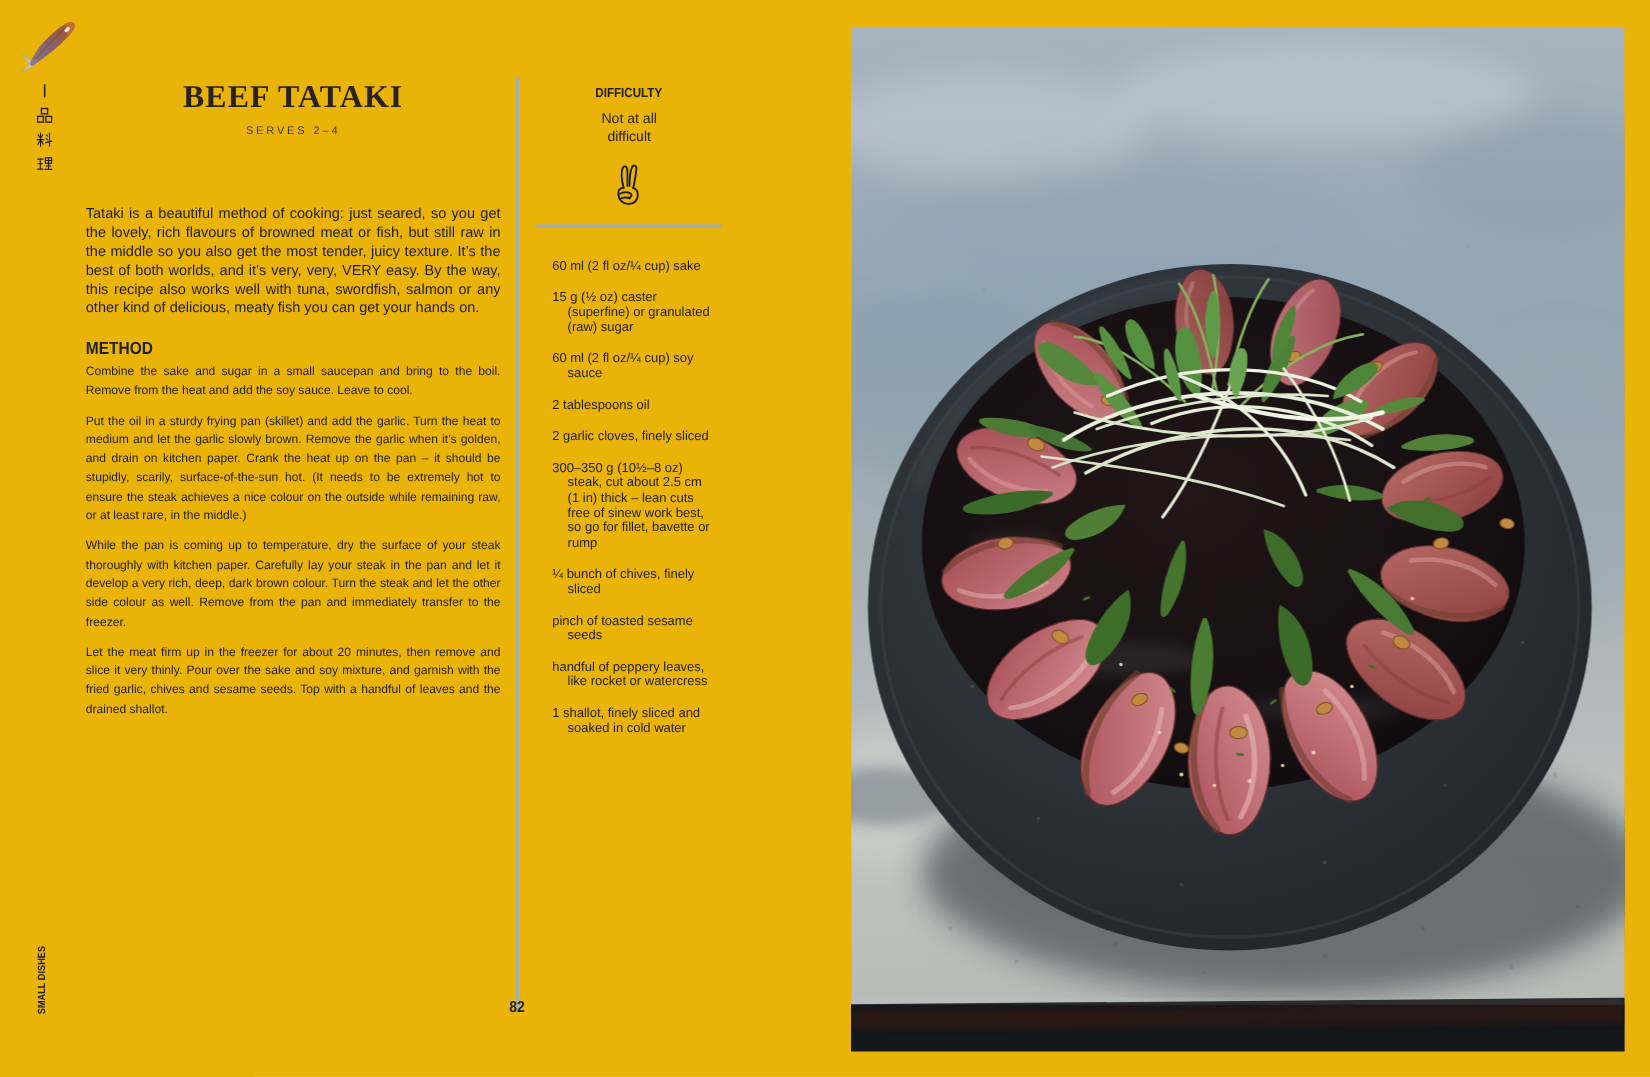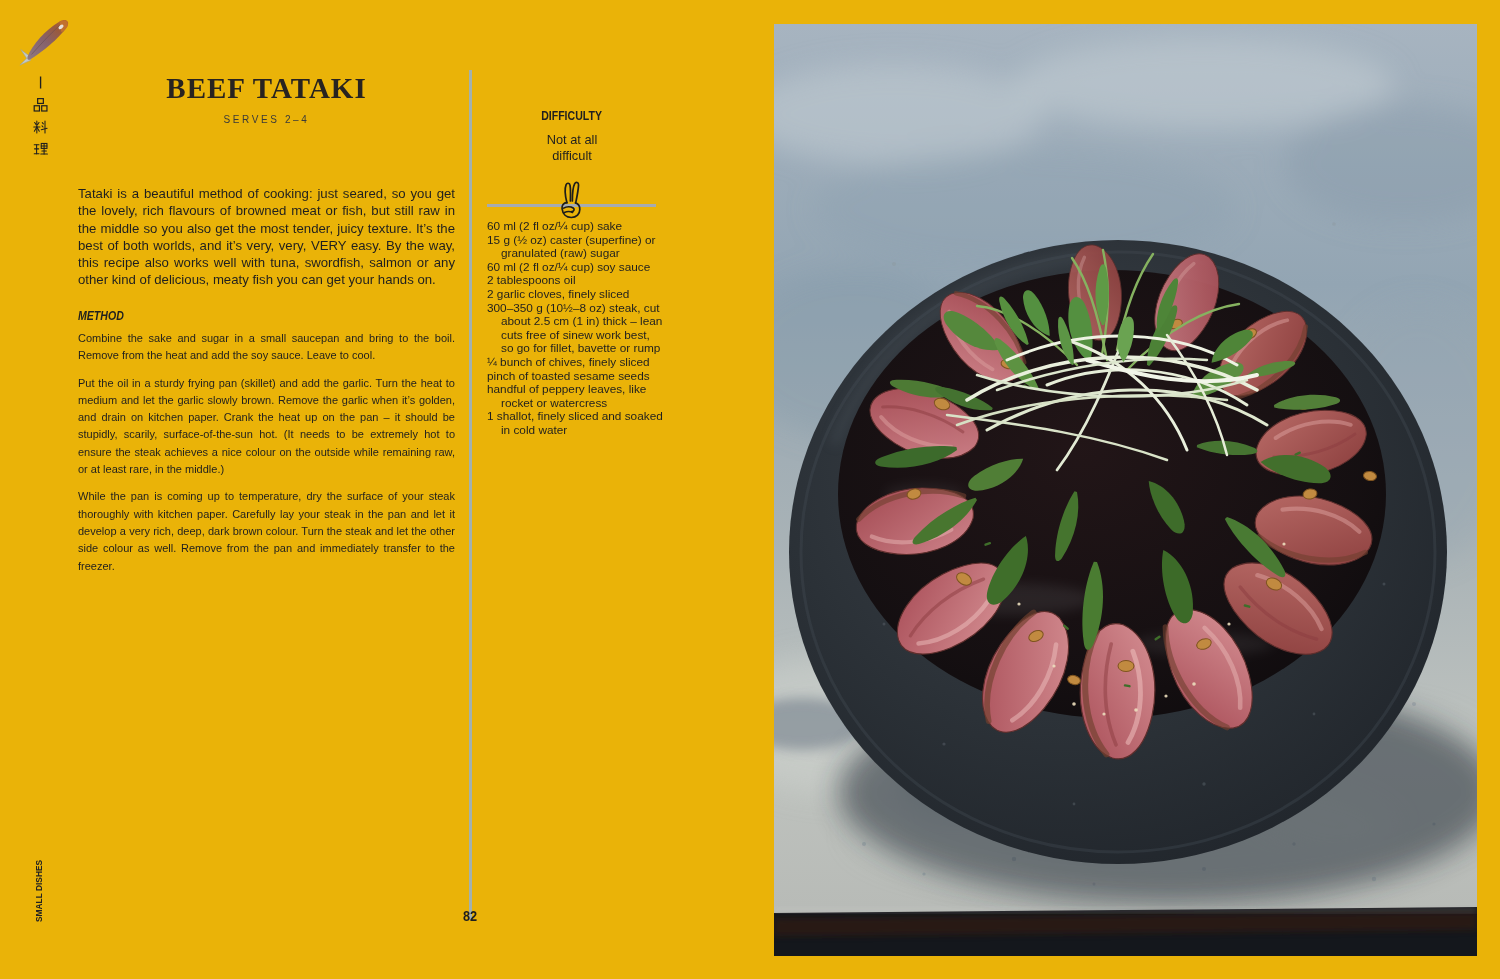--- a/index.html
+++ b/index.html
@@ -13,34 +13,34 @@
         font-size:9.5px;font-weight:700;letter-spacing:1.4px;color:#222;white-space:nowrap;}
   
   .title-block{left:78px;top:72px;width:377px;text-align:center;}
   .recipe-title{font-family:"Liberation Serif",serif;font-weight:700;font-size:29px;
         letter-spacing:1px;color:#282320;}
   .serves{margin-top:9px;font-size:10px;letter-spacing:2.6px;color:#3a3a3a;}
   .intro{left:78px;top:185px;width:377px;font-size:13.2px;line-height:17.3px;text-align:justify;}
   .intro .lead{}
   .cond{font-weight:700;display:inline-block;transform:scaleX(.88);transform-origin:left center;
         letter-spacing:0;}
-  .method-head{left:78px;top:309px;font-size:12px;font-style:italic;}
+  .method-head{left:78px;top:309px;font-size:16px;}
   .method-body{left:78px;top:330px;width:377px;font-size:11px;line-height:17.3px;}
   .method-body p{margin:0 0 10px 0;text-align:justify;}
   
   .divider-v{left:469px;top:70px;width:3px;height:850px;background:#a3b1ad;}
   .divider-h{left:487px;top:204px;width:169px;height:3px;background:#a6abb0;}
   
-  .difficulty-block{left:487px;top:77px;width:170px;text-align:center;margin-top:32px;}
+  .difficulty-block{left:487px;top:77px;width:170px;text-align:center;}
   .difficulty-head{font-size:12px;}
   .difficulty-head .cond{transform-origin:center center;}
   .difficulty-value{margin-top:9px;font-size:12.8px;line-height:16px;}
   .difficulty-icon{margin-top:16px;}
   .ingredients{left:487px;top:220px;width:178px;margin:0;padding:0;font-size:11.8px;line-height:13.6px;}
-  .ingredients li{list-style:none;margin:0;padding-left:14px;text-indent:-14px;}
+  .ingredients li{list-style:none;margin:15px;padding-left:14px;text-indent:-14px;}
   
   .page-num{left:452px;top:908px;width:36px;text-align:center;font-size:14.5px;}
   
   .photo{left:774px;top:24px;width:703px;height:932px;overflow:hidden;}
   .photo svg{display:block;}
   .sr{position:absolute;width:1px;height:1px;overflow:hidden;clip:rect(0 0 0 0);}
 </style>
 </head>
 <body>
 
@@ -105,20 +105,21 @@
 
   <div class="abs intro"><span class="lead">Tataki</span><span> is a beautiful method of cooking: just seared, so you get the lovely, rich flavours of browned meat or fish, but still raw in the middle so you also get the most tender, juicy texture. It’s the best of both worlds, and it’s very, very, VERY easy. By the way, this recipe also works well with tuna, swordfish, salmon or any other kind of delicious, meaty fish you can get your hands on.</span></div>
 
   <div class="abs method-head">
     <span class="cond">METHOD</span>
   </div>
   <div class="abs method-body">
       <p>Combine the sake and sugar in a small saucepan and bring to the boil. Remove from the heat and add the soy sauce. Leave to cool.</p>
       <p>Put the oil in a sturdy frying pan (skillet) and add the garlic. Turn the heat to medium and let the garlic slowly brown. Remove the garlic when it’s golden, and drain on kitchen paper. Crank the heat up on the pan – it should be stupidly, scarily, surface-of-the-sun hot. (It needs to be extremely hot to ensure the steak achieves a nice colour on the outside while remaining raw, or at least rare, in the middle.)</p>
       <p>While the pan is coming up to temperature, dry the surface of your steak thoroughly with kitchen paper. Carefully lay your steak in the pan and let it develop a very rich, deep, dark brown colour. Turn the steak and let the other side colour as well. Remove from the pan and immediately transfer to the freezer.</p>
+      <p>Let the meat firm up in the freezer for about 20 minutes, then remove and slice it very thinly. Pour over the sake and soy mixture, and garnish with the fried garlic, chives and sesame seeds. Top with a handful of leaves and the drained shallot.</p>
     </div>
 
   <div class="abs divider-v"></div>
   <div class="abs divider-h"></div>
 
   <div class="abs difficulty-block">
     <div class="difficulty-head">
       <span class="cond">DIFFICULTY</span>
     </div>
     <div class="difficulty-value">

